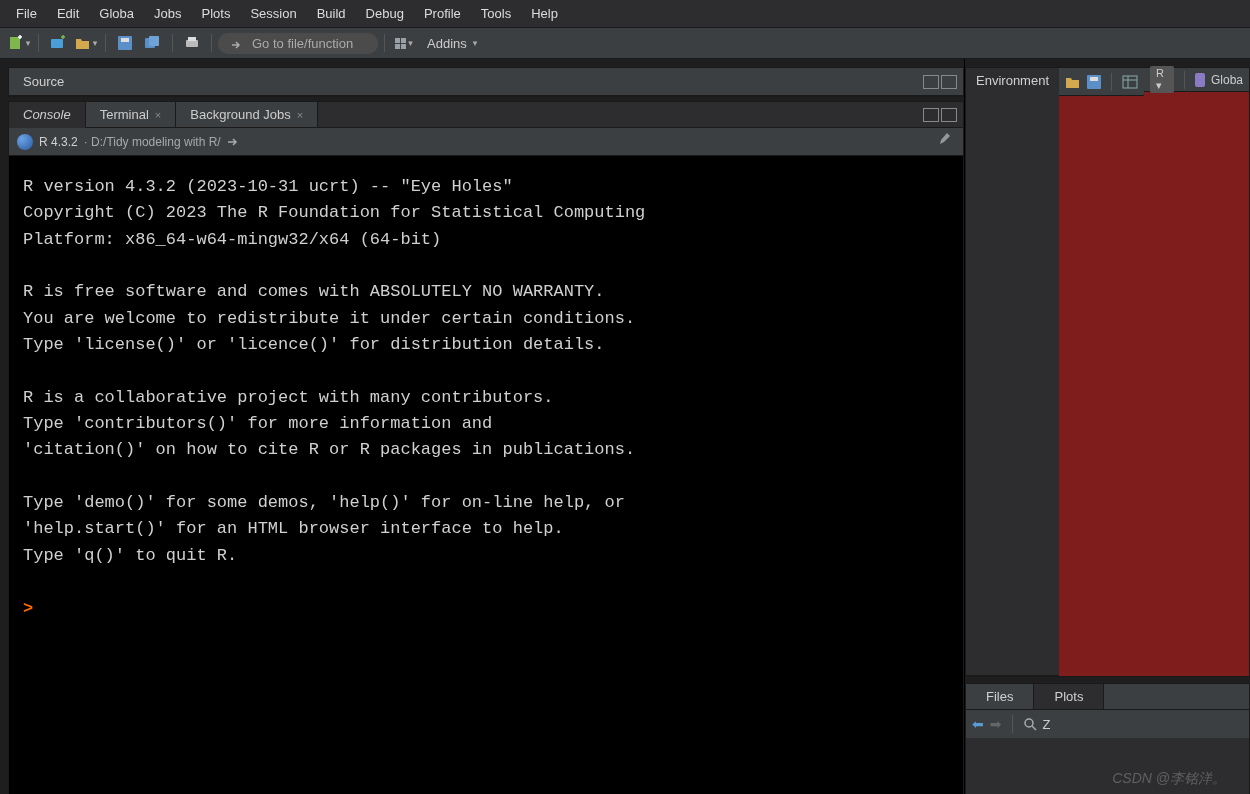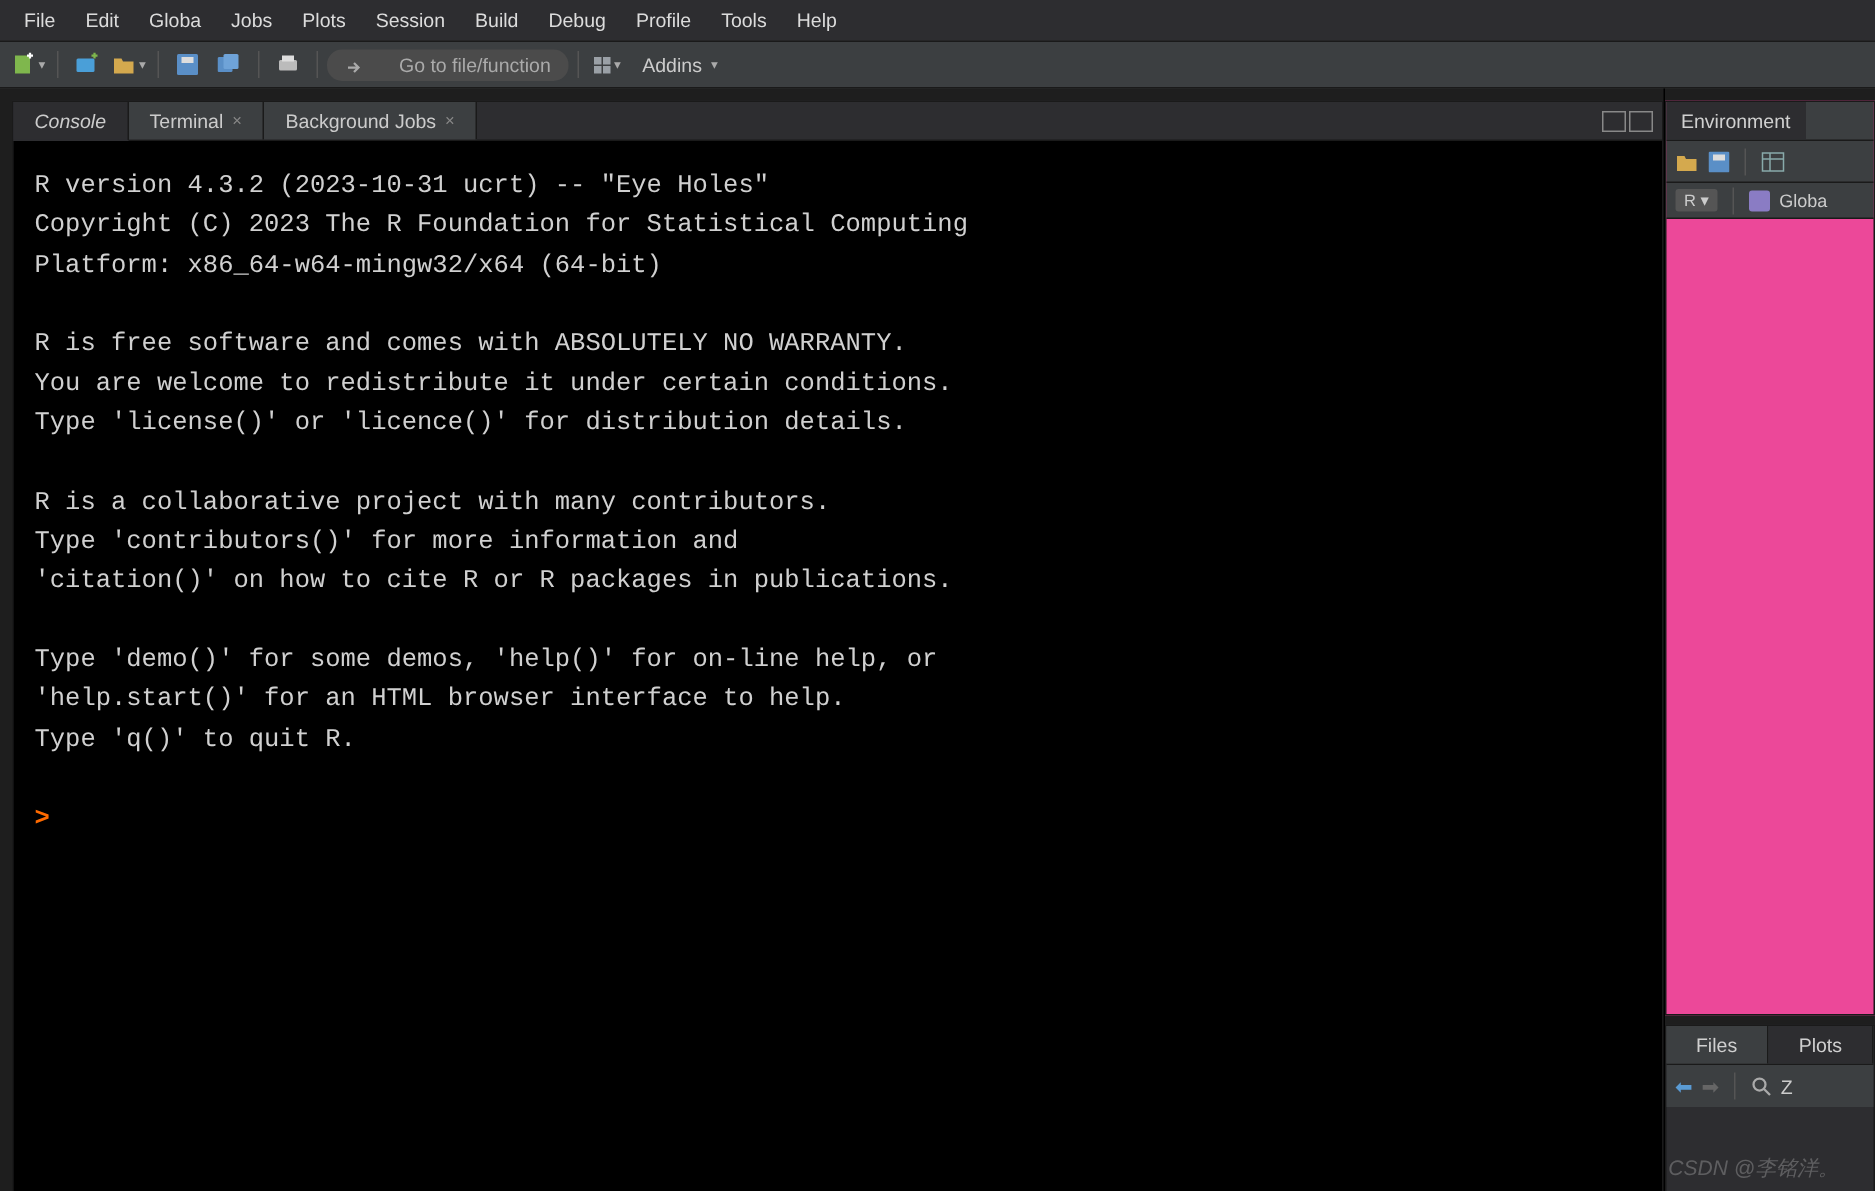--- a/index.html
+++ b/index.html
@@ -46,21 +46,21 @@
   height: 18px;
   background: #555;
   margin: 0 4px;
 }
 .goto-box {
   background: #4b4b4b;
   border-radius: 10px;
   padding: 3px 12px;
   display: flex;
   align-items: flex-end;
-  gap: 24px;
+  gap: 10px;
   min-width: 160px;
   cursor: pointer;
   color: #aaa;
 }
 .app-body {
   display: flex;
   height: calc(794px - 22px - 32px);
 }
 .left-col {
   width: 1133px;
@@ -171,23 +171,22 @@
   line-height: 1.55;
   color: #d0d0d0;
   padding: 18px 14px;
   white-space: pre-wrap;
   overflow: auto;
 }
 .prompt { color: #ff6a00; font-weight: bold; }
 .env-pane {
   height: 610px;
   border: 1px solid #1a1a1a;
-  background: #ec4899;
-  display: flex;
-  flex-direction: column;
+  background: #7f1d1d;
+  display: flex;
 }
 .env-tabs {
   display: flex;
   background: #3c3f41;
   border-bottom: 1px solid #1a1a1a;
 }
 .env-tab {
   padding: 5px 10px;
   color: #d0d0d0;
   background: #2d2d30;
@@ -354,37 +353,59 @@
   </div>
   <div class="addins-btn">
     <span>Addins</span>
     <span class="dropdown-caret">▾</span>
   </div>
 </div>
 
 <div class="app-body">
   <div class="left-col">
 
+    <div class="pane source-pane">
+      <div class="pane-header">
+        <span class="pane-title">Source</span>
+        <div class="win-icons">
+          <div class="win-icon"></div>
+          <div class="win-icon"></div>
+        </div>
+      </div>
+    </div>
 
     <div class="pane console-pane">
       <div class="tabs">
         <div class="tab active">
           <span>Console</span>
         </div>
         <div class="tab">
           <span>Terminal</span>
           <span class="tab-close">×</span>
         </div>
         <div class="tab">
           <span>Background Jobs</span>
           <span class="tab-close">×</span>
         </div>
         <div class="win-icons">
           <div class="win-icon"></div>
           <div class="win-icon"></div>
+        </div>
+      </div>
+      <div class="console-toolbar">
+        <div class="r-icon"></div>
+        <span class="console-ver">R 4.3.2</span>
+        <span class="console-path">· <span>D:/Tidy modeling with R/</span></span>
+        <svg width="14" height="12">
+            <path d="M1 6 h8 M6 3 l3 3 l-3 3" stroke="#aaa" fill="none" stroke-width="1.5"></path>
+          </svg>
+        <div class="broom">
+          <svg width="18" height="16">
+              <path d="M10 1 l3 3 l-6 6 l-4 2 l1 -4 z" fill="#bbb"></path>
+            </svg>
         </div>
       </div>
       <div class="console-output"><span>R version 4.3.2 (2023-10-31 ucrt) -- "Eye Holes"
 Copyright (C) 2023 The R Foundation for Statistical Computing
 Platform: x86_64-w64-mingw32/x64 (64-bit)
 
 R is free software and comes with ABSOLUTELY NO WARRANTY.
 You are welcome to redistribute it under certain conditions.
 Type 'license()' or 'licence()' for distribution details.
 

